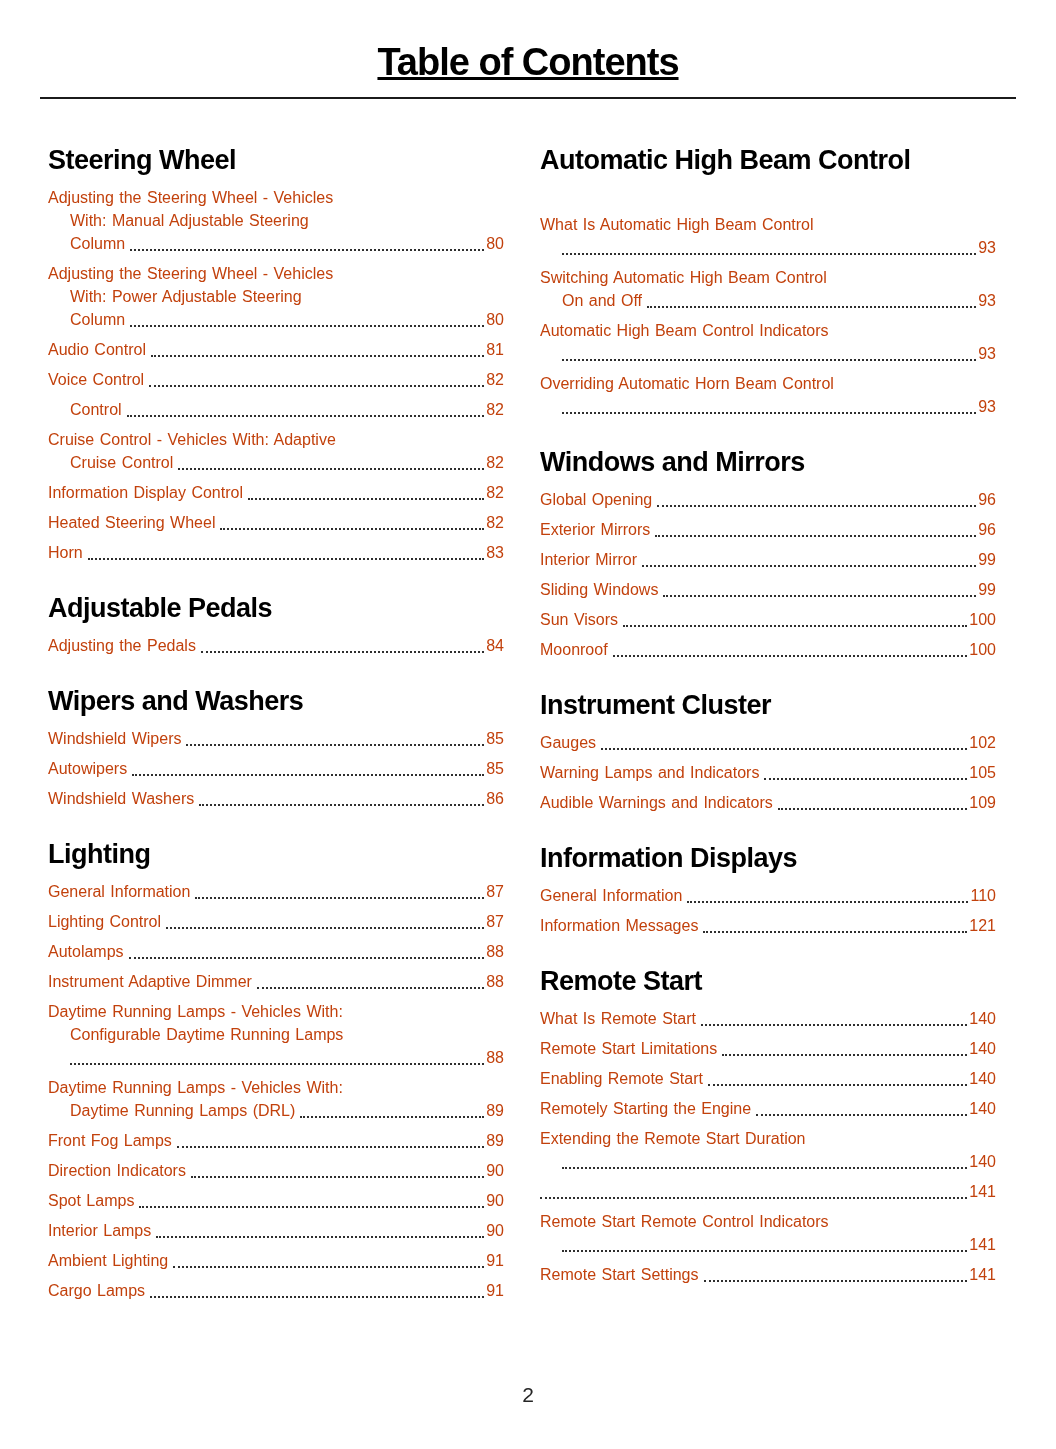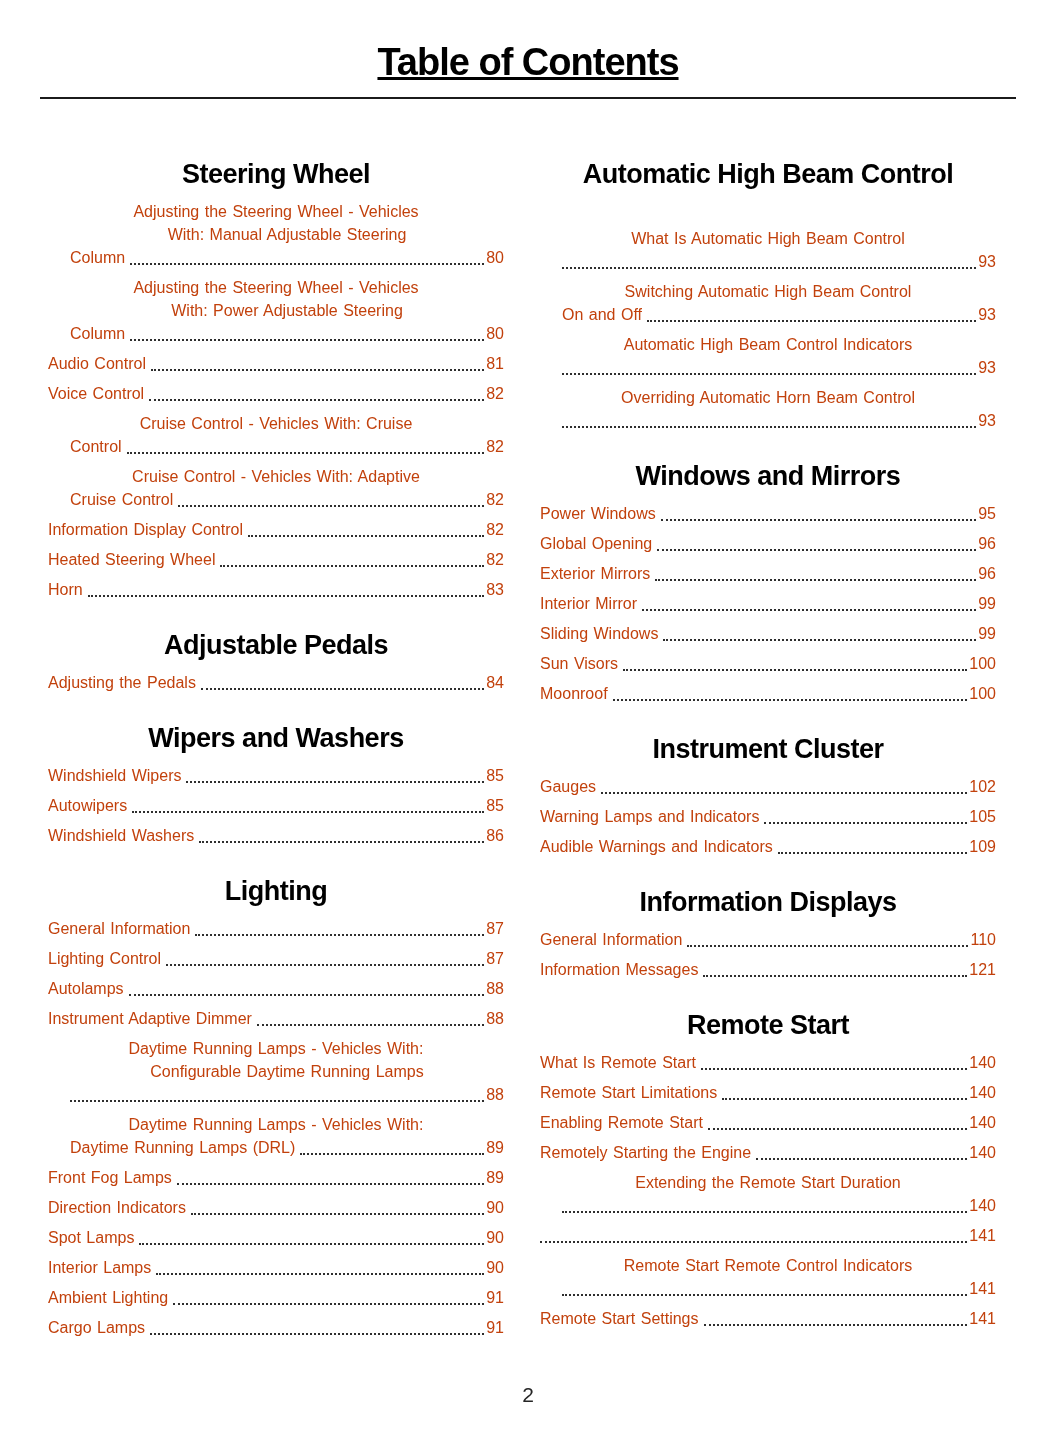--- a/index.html
+++ b/index.html
@@ -27,23 +27,22 @@
     line-height: 44px;
     text-decoration: underline;
   }
   .rule {
     height: 0;
     border-top: 2px solid #1b1b1b;
     margin: 13px 40px 0 40px;
   }
   .columns {
     display: flex;
-    padding: 60px 60px 0 48px;
+    padding: 46px 60px 0 48px;
     gap: 36px;
-    text-align: center;
   }
   .col {
     flex: 1 1 0;
     min-width: 0;
   }
   .section {
     margin-bottom: 29px;
   }
   .sec-heading {
     margin: 0 0 10px 0;
@@ -131,21 +130,20 @@
               </div>
             </div>
             <div class="entry">
               <div class="eline final">
                 <span class="etext">Voice Control</span>
                 <span class="dots"></span>
                 <span class="epage">82</span>
               </div>
             </div>
             <div class="entry">
-              <div class="eline">Cruise Control - Vehicles With: Cruise</div>
               <div class="eline final cont">
                 <span class="etext">Control</span>
                 <span class="dots"></span>
                 <span class="epage">82</span>
               </div>
             </div>
             <div class="entry">
               <div class="eline">Cruise Control - Vehicles With: Adaptive</div>
               <div class="eline final cont">
                 <span class="etext">Cruise Control</span>
@@ -337,27 +335,20 @@
               <div class="eline final cont">
                 <span class="dots"></span>
                 <span class="epage">93</span>
               </div>
             </div>
           </div>
         </div>
         <div class="section">
           <h2 class="sec-heading">Windows and Mirrors</h2>
           <div class="sec-entries">
-            <div class="entry">
-              <div class="eline final">
-                <span class="etext">Power Windows</span>
-                <span class="dots"></span>
-                <span class="epage">95</span>
-              </div>
-            </div>
             <div class="entry">
               <div class="eline final">
                 <span class="etext">Global Opening</span>
                 <span class="dots"></span>
                 <span class="epage">96</span>
               </div>
             </div>
             <div class="entry">
               <div class="eline final">
                 <span class="etext">Exterior Mirrors</span>

